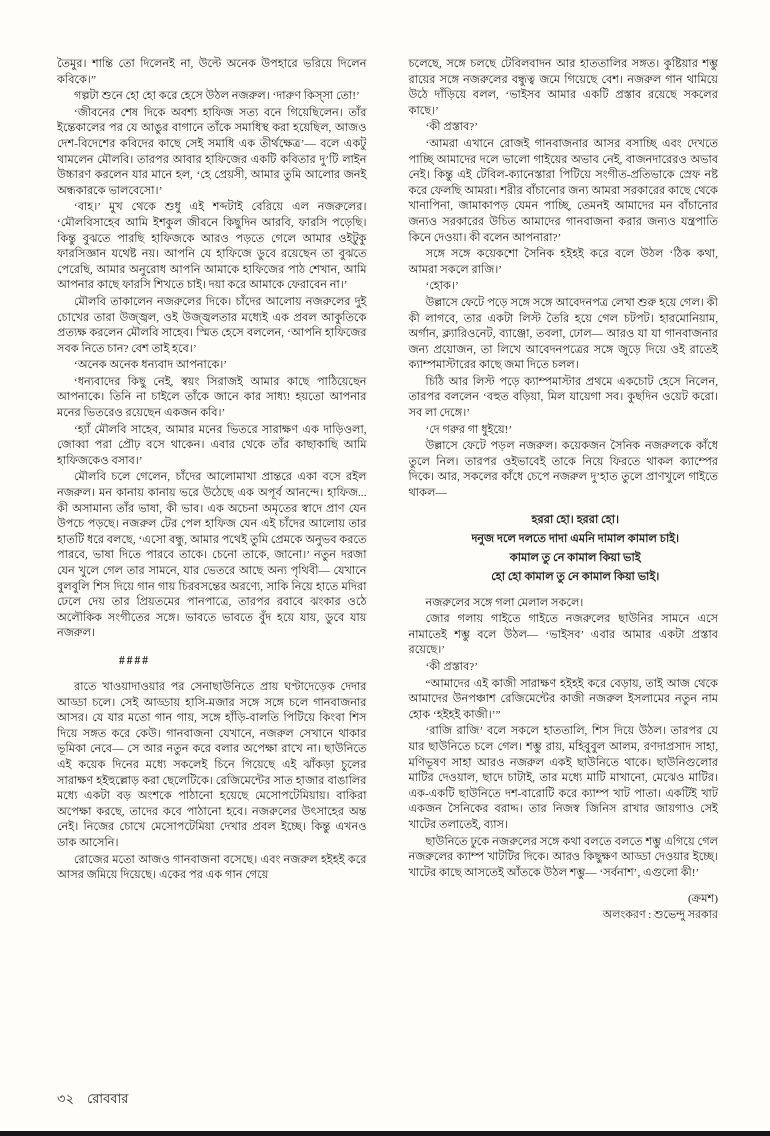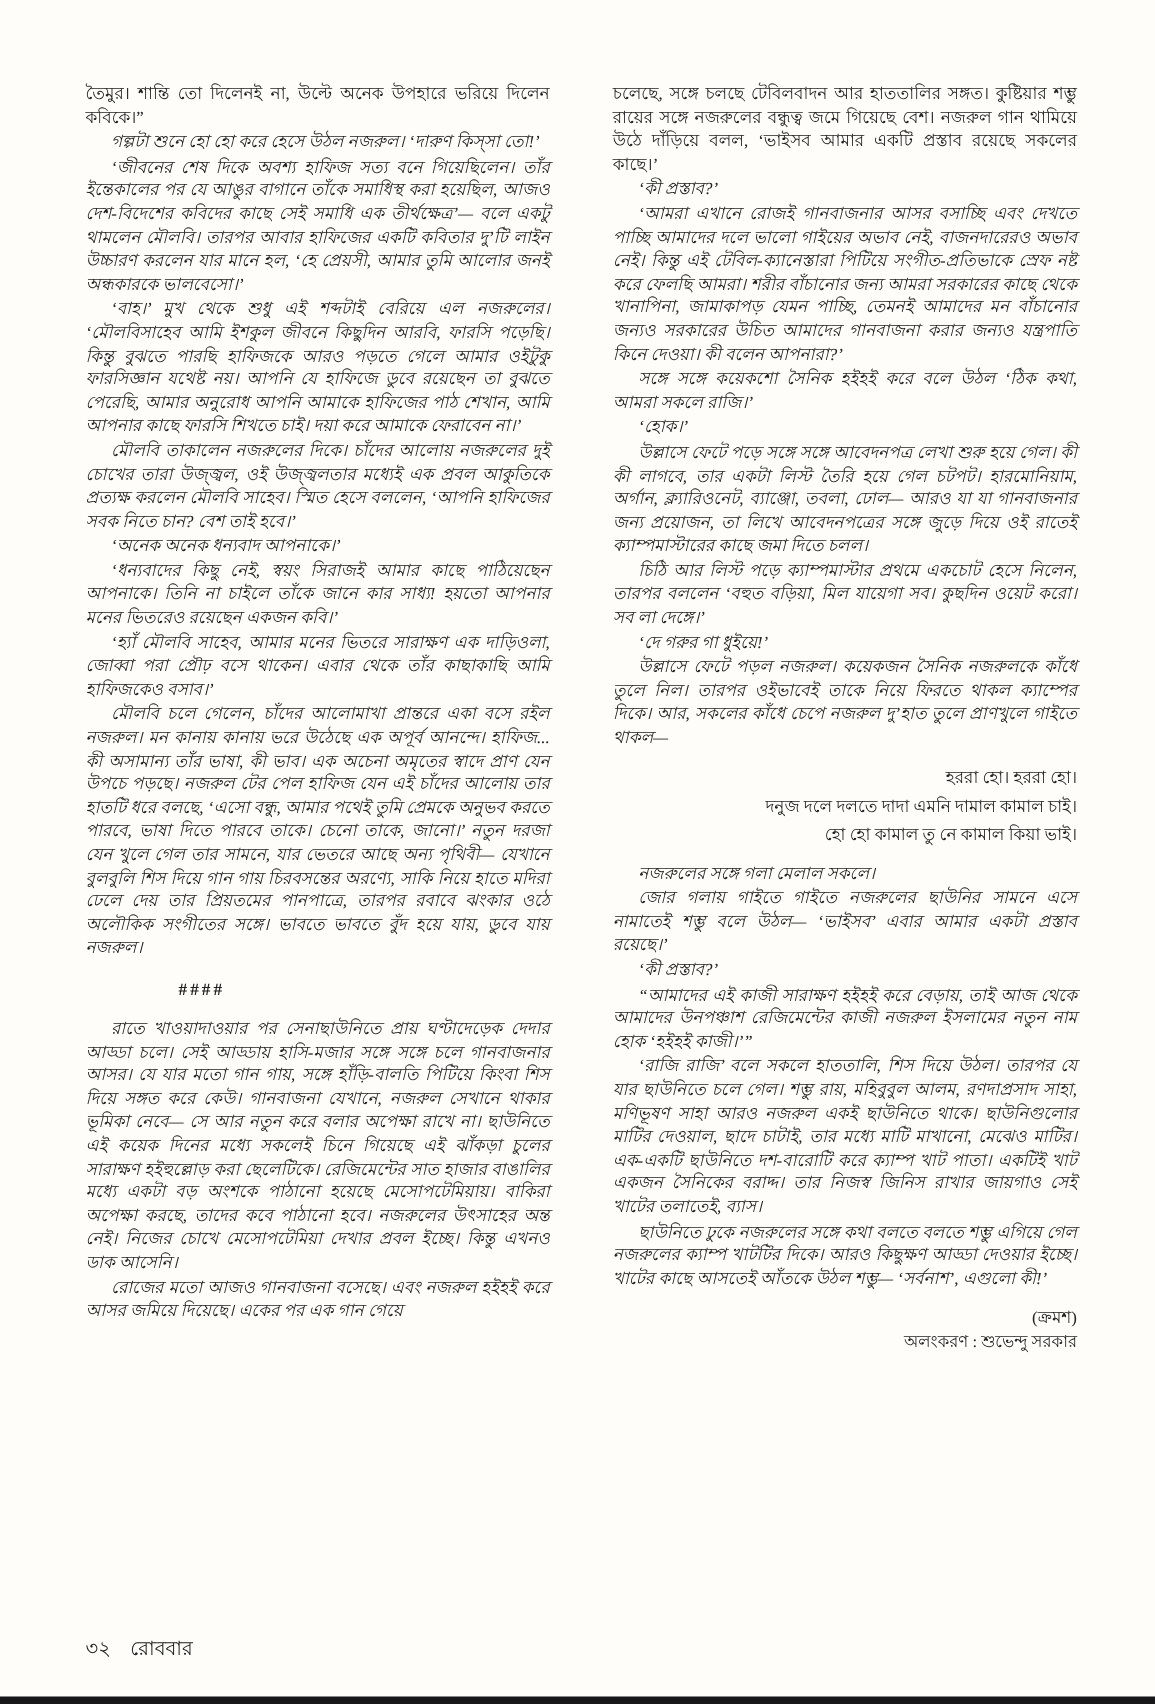--- a/index.html
+++ b/index.html
@@ -21,35 +21,36 @@
     display:flex;gap:42px;
   }
   .col{flex:1 1 0;min-width:0;}
   .para{
     margin:0 0 1px 0;
     font-size:11.3px;
     line-height:15.6px;
     text-align:justify;
     text-justify:inter-word;
   }
-  .para.indent{text-indent:17px;font-style:italic;}
+  .para.indent{text-indent:17px;}
   .separator{
     margin:13px 0 13px 62px;
     font-size:11.5px;
     letter-spacing:2px;
     font-weight:bold;
     text-align:left;
   }
   .verse{
     margin:9px 0 9px 24px;
   }
   .verse-line{
     font-size:11.3px;
     line-height:19px;
-    text-align:right;
+    text-align:center;
+    font-weight:bold;
   }
   .end-matter{
     margin-top:10px;
     text-align:right;
   }
   .end-matter .continued{
     font-size:11.3px;line-height:16px;
   }
   .end-matter .credit{
     font-size:11px;line-height:16px;
@@ -90,20 +91,21 @@
       <p class="para indent">সঙ্গে সঙ্গে কয়েকশো সৈনিক হইহই করে বলে উঠল ‘ঠিক কথা, আমরা সকলে রাজি।’</p>
       <p class="para indent">‘হোক।’</p>
       <p class="para indent">উল্লাসে ফেটে পড়ে সঙ্গে সঙ্গে আবেদনপত্র লেখা শুরু হয়ে গেল। কী কী লাগবে, তার একটা লিস্ট তৈরি হয়ে গেল চটপট। হারমোনিয়াম, অর্গান, ক্ল্যারিওনেট, ব্যাঞ্জো, তবলা, ঢোল— আরও যা যা গানবাজনার জন্য প্রয়োজন, তা লিখে আবেদনপত্রের সঙ্গে জুড়ে দিয়ে ওই রাতেই ক্যাম্পমাস্টারের কাছে জমা দিতে চলল।</p>
       <p class="para indent">চিঠি আর লিস্ট পড়ে ক্যাম্পমাস্টার প্রথমে একচোট হেসে নিলেন, তারপর বললেন ‘বহুত বড়িয়া, মিল যায়েগা সব। কুছদিন ওয়েট করো। সব লা দেঙ্গে।’</p>
       <p class="para indent">‘দে গরুর গা ধুইয়ে!’</p>
       <p class="para indent">উল্লাসে ফেটে পড়ল নজরুল। কয়েকজন সৈনিক নজরুলকে কাঁধে তুলে নিল। তারপর ওইভাবেই তাকে নিয়ে ফিরতে থাকল ক্যাম্পের দিকে। আর, সকলের কাঁধে চেপে নজরুল দু’হাত তুলে প্রাণখুলে গাইতে থাকল—</p>
 
       <div class="verse">
         <div class="verse-line">হররা হো। হররা হো।</div>
         <div class="verse-line">দনুজ দলে দলতে দাদা এমনি দামাল কামাল চাই।</div>
+        <div class="verse-line">কামাল তু নে কামাল কিয়া ভাই</div>
         <div class="verse-line">হো হো কামাল তু নে কামাল কিয়া ভাই।</div>
       </div>
 
       <p class="para indent">নজরুলের সঙ্গে গলা মেলাল সকলে।</p>
       <p class="para indent">জোর গলায় গাইতে গাইতে নজরুলের ছাউনির সামনে এসে নামাতেই শম্ভু বলে উঠল— ‘ভাইসব’ এবার আমার একটা প্রস্তাব রয়েছে।’</p>
       <p class="para indent">‘কী প্রস্তাব?’</p>
       <p class="para indent">“আমাদের এই কাজী সারাক্ষণ হইহই করে বেড়ায়, তাই আজ থেকে আমাদের উনপঞ্চাশ রেজিমেন্টের কাজী নজরুল ইসলামের নতুন নাম হোক ‘হইহই কাজী।’”</p>
       <p class="para indent">‘রাজি রাজি’ বলে সকলে হাততালি, শিস দিয়ে উঠল। তারপর যে যার ছাউনিতে চলে গেল। শম্ভু রায়, মহিবুবুল আলম, রণদাপ্রসাদ সাহা, মণিভূষণ সাহা আরও নজরুল একই ছাউনিতে থাকে। ছাউনিগুলোর মাটির দেওয়াল, ছাদে চাটাই, তার মধ্যে মাটি মাখানো, মেঝেও মাটির। এক-একটি ছাউনিতে দশ-বারোটি করে ক্যাম্প খাট পাতা। একটিই খাট একজন সৈনিকের বরাদ্দ। তার নিজস্ব জিনিস রাখার জায়গাও সেই খাটের তলাতেই, ব্যাস।</p>
       <p class="para indent">ছাউনিতে ঢুকে নজরুলের সঙ্গে কথা বলতে বলতে শম্ভু এগিয়ে গেল নজরুলের ক্যাম্প খাটটির দিকে। আরও কিছুক্ষণ আড্ডা দেওয়ার ইচ্ছে। খাটের কাছে আসতেই আঁতকে উঠল শম্ভু— ‘সর্বনাশ’, এগুলো কী!’</p>
 

